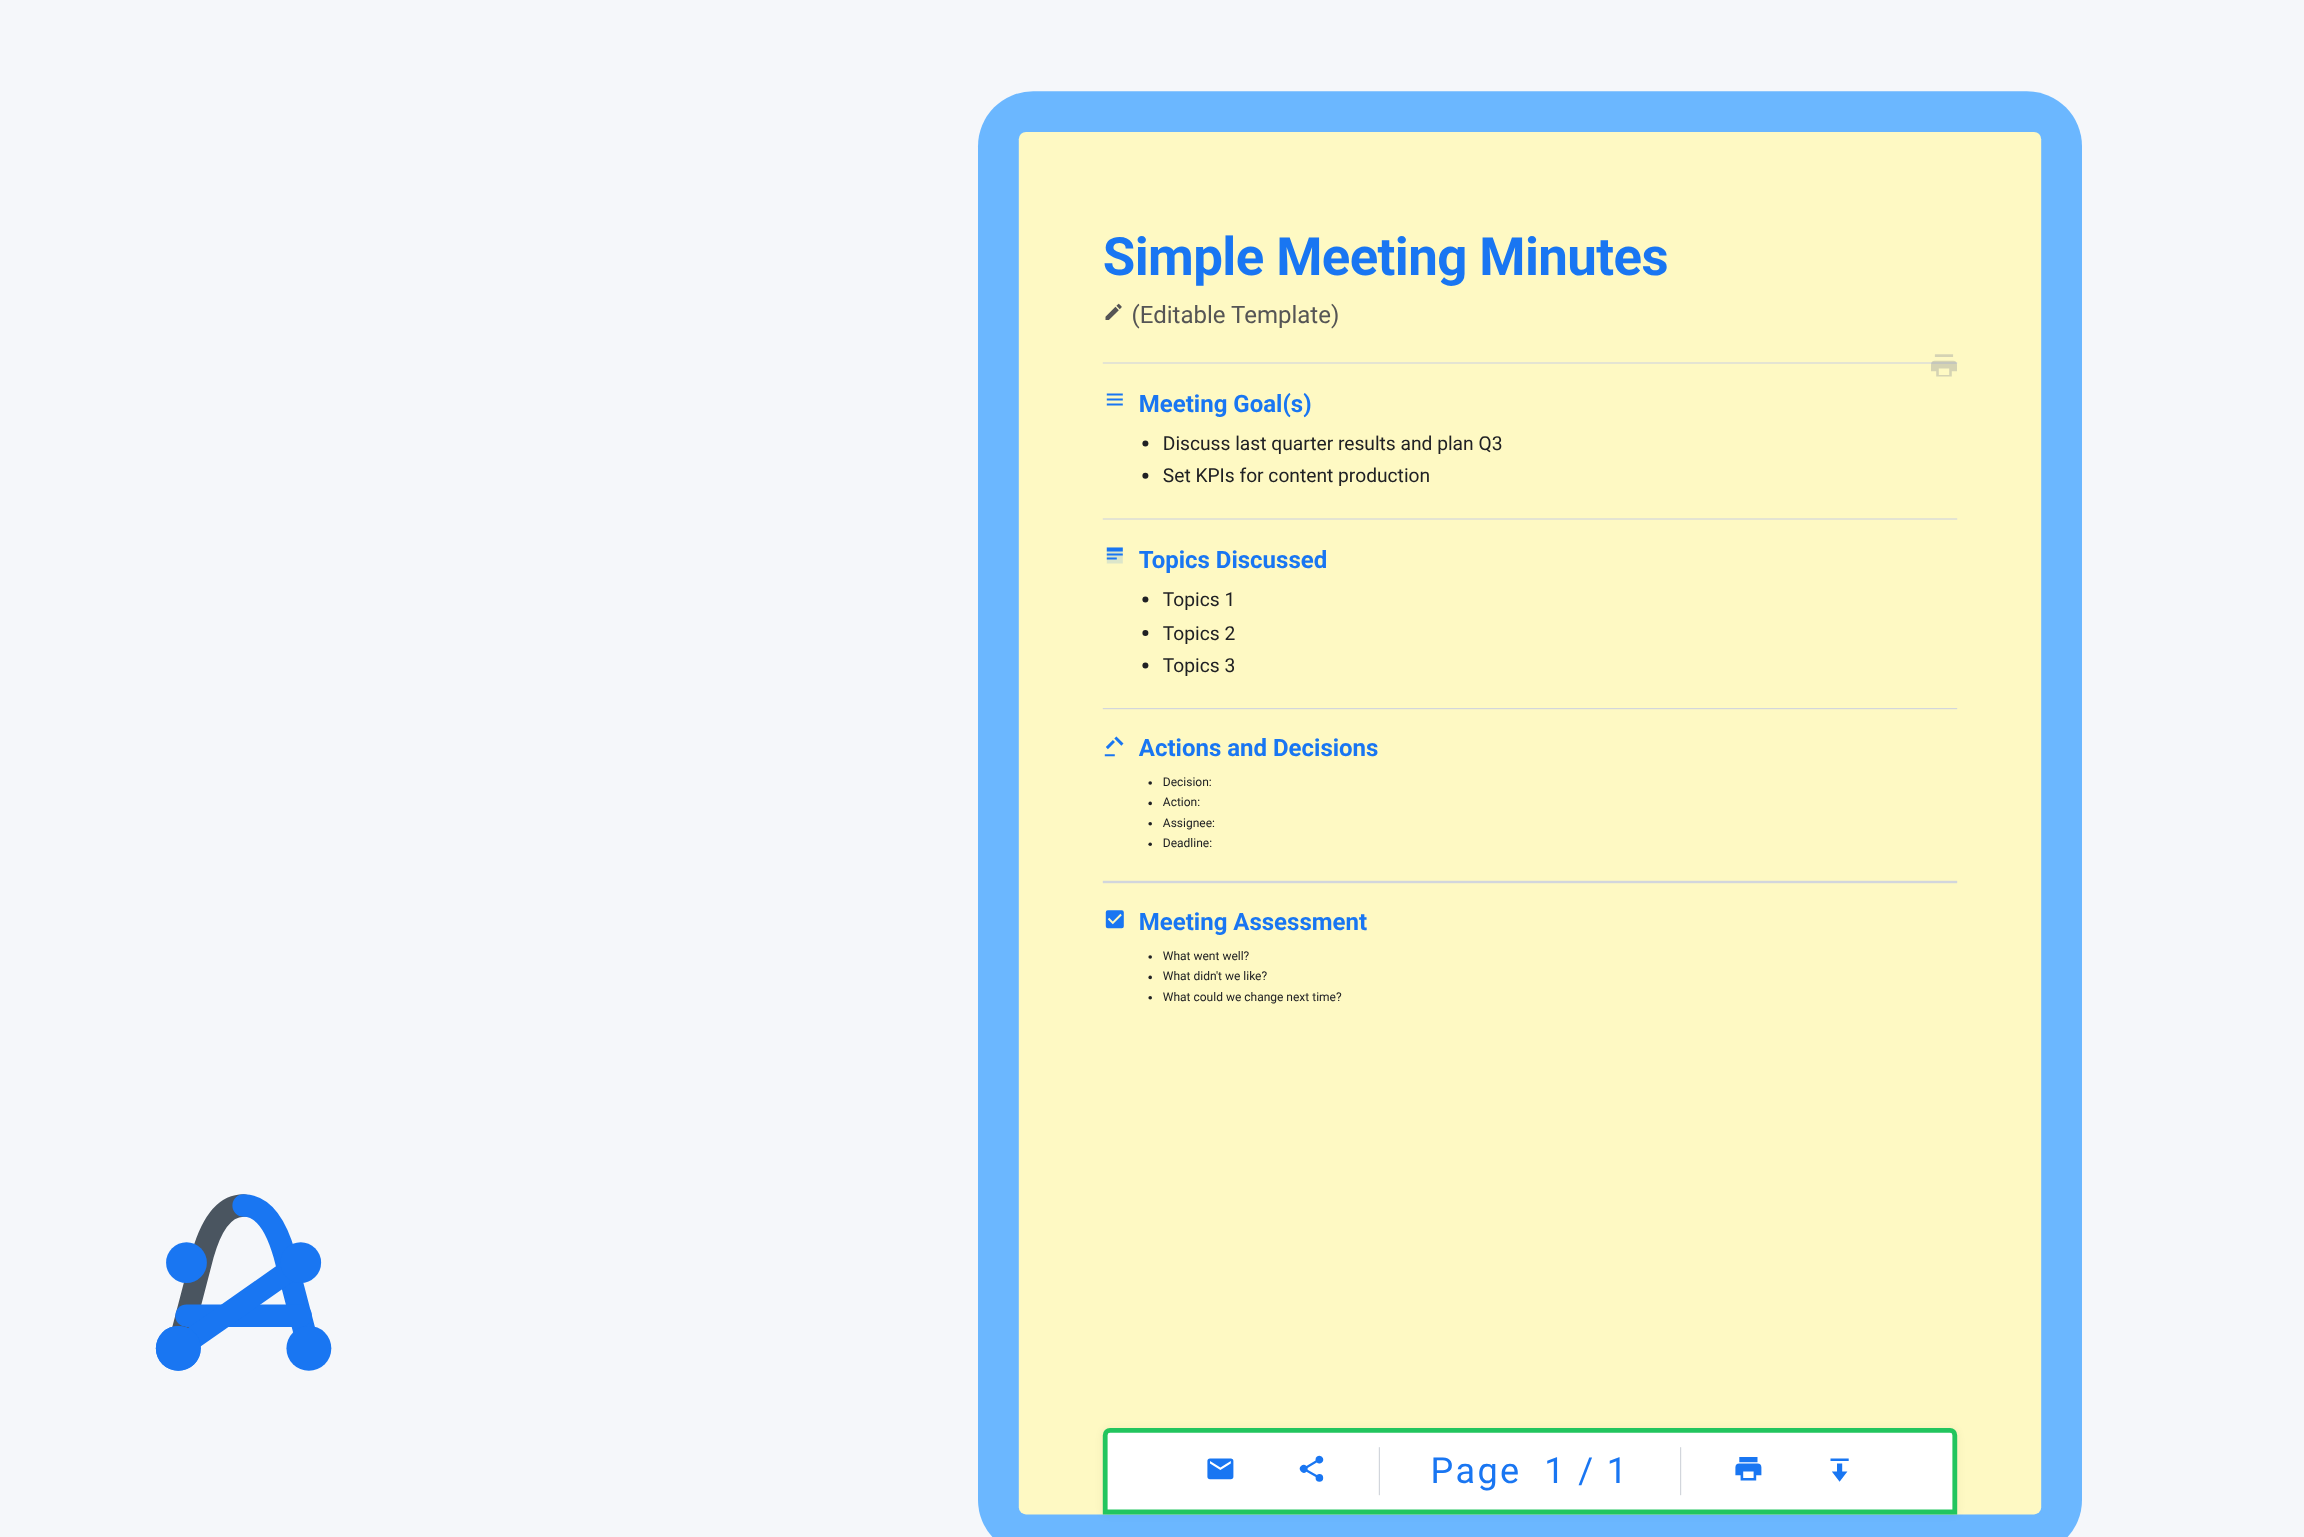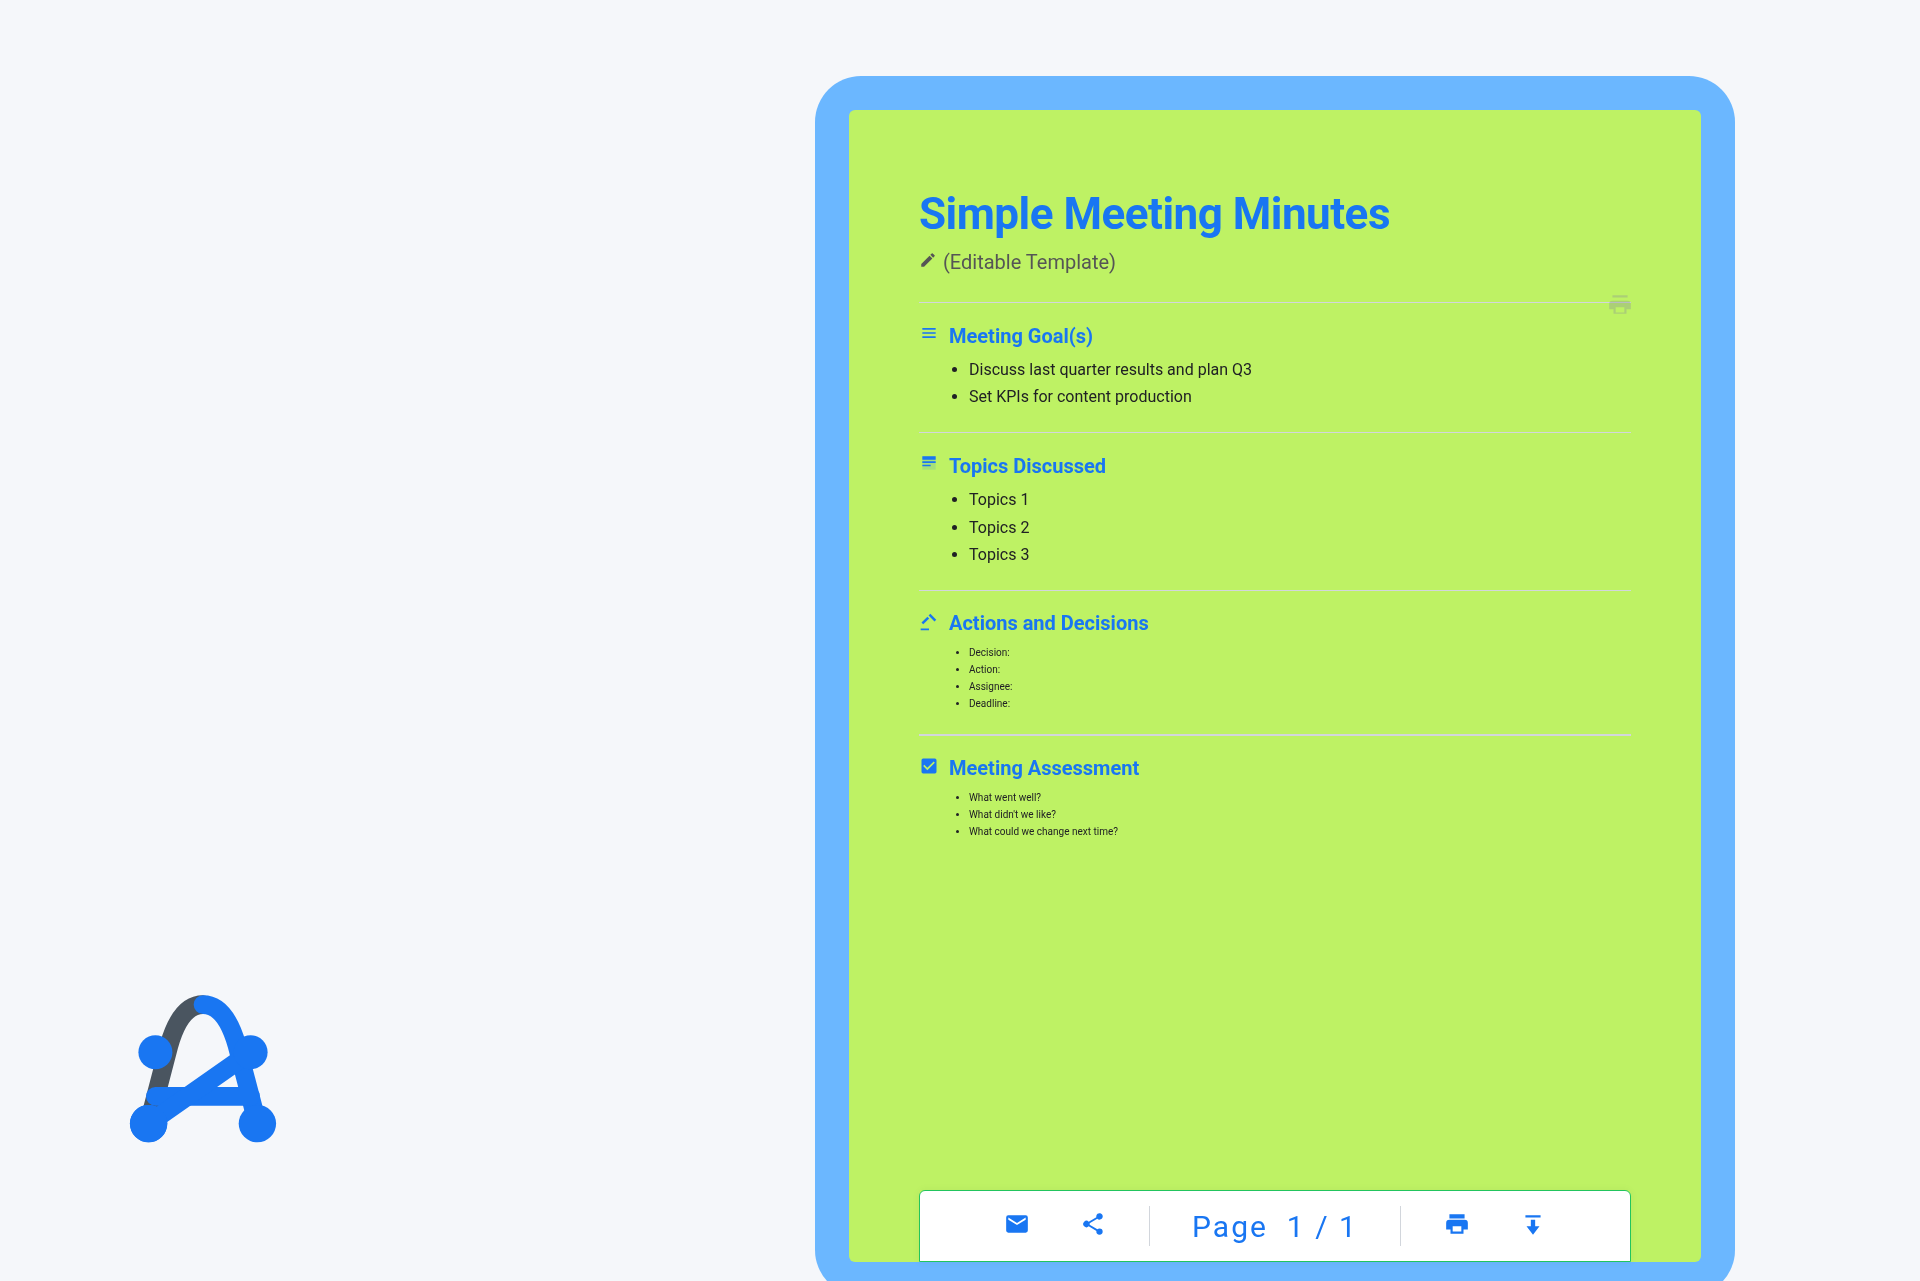--- a/index.html
+++ b/index.html
@@ -20,21 +20,21 @@
     height: 1220px;
     background: #6bb7ff;
     border-radius: 46px;
     padding: 34px;
     overflow: hidden;
   }
 
   .document {
     width: 100%;
     height: 100%;
-    background: #bef264;
+    background: #fef9c3;
     border-radius: 6px;
     padding: 78px 70px 40px 70px;
     position: relative;
   }
 
   .doc-title {
     color: #1976f2;
     font-size: 44px;
     font-weight: 700;
     letter-spacing: -0.5px;
@@ -83,21 +83,21 @@
   ul.small { list-style: disc; padding-left: 50px; }
   ul.small li { font-size: 10px; color: #202124; line-height: 1.7; }
 
   
   .toolbar {
     position: absolute;
     left: 70px; right: 70px;
     bottom: 0;
     height: 72px;
     background: #ffffff;
-    border: 1px solid #22c55e;
+    border: 4px solid #22c55e;
     border-radius: 6px 6px 0 0;
     box-shadow: 0 0 8px rgba(0,0,0,0.05);
     display: flex;
     align-items: center;
     justify-content: center;
     gap: 36px;
   }
   .toolbar .sep {
     width: 1px; height: 40px; background: #d2d6dc;
   }

